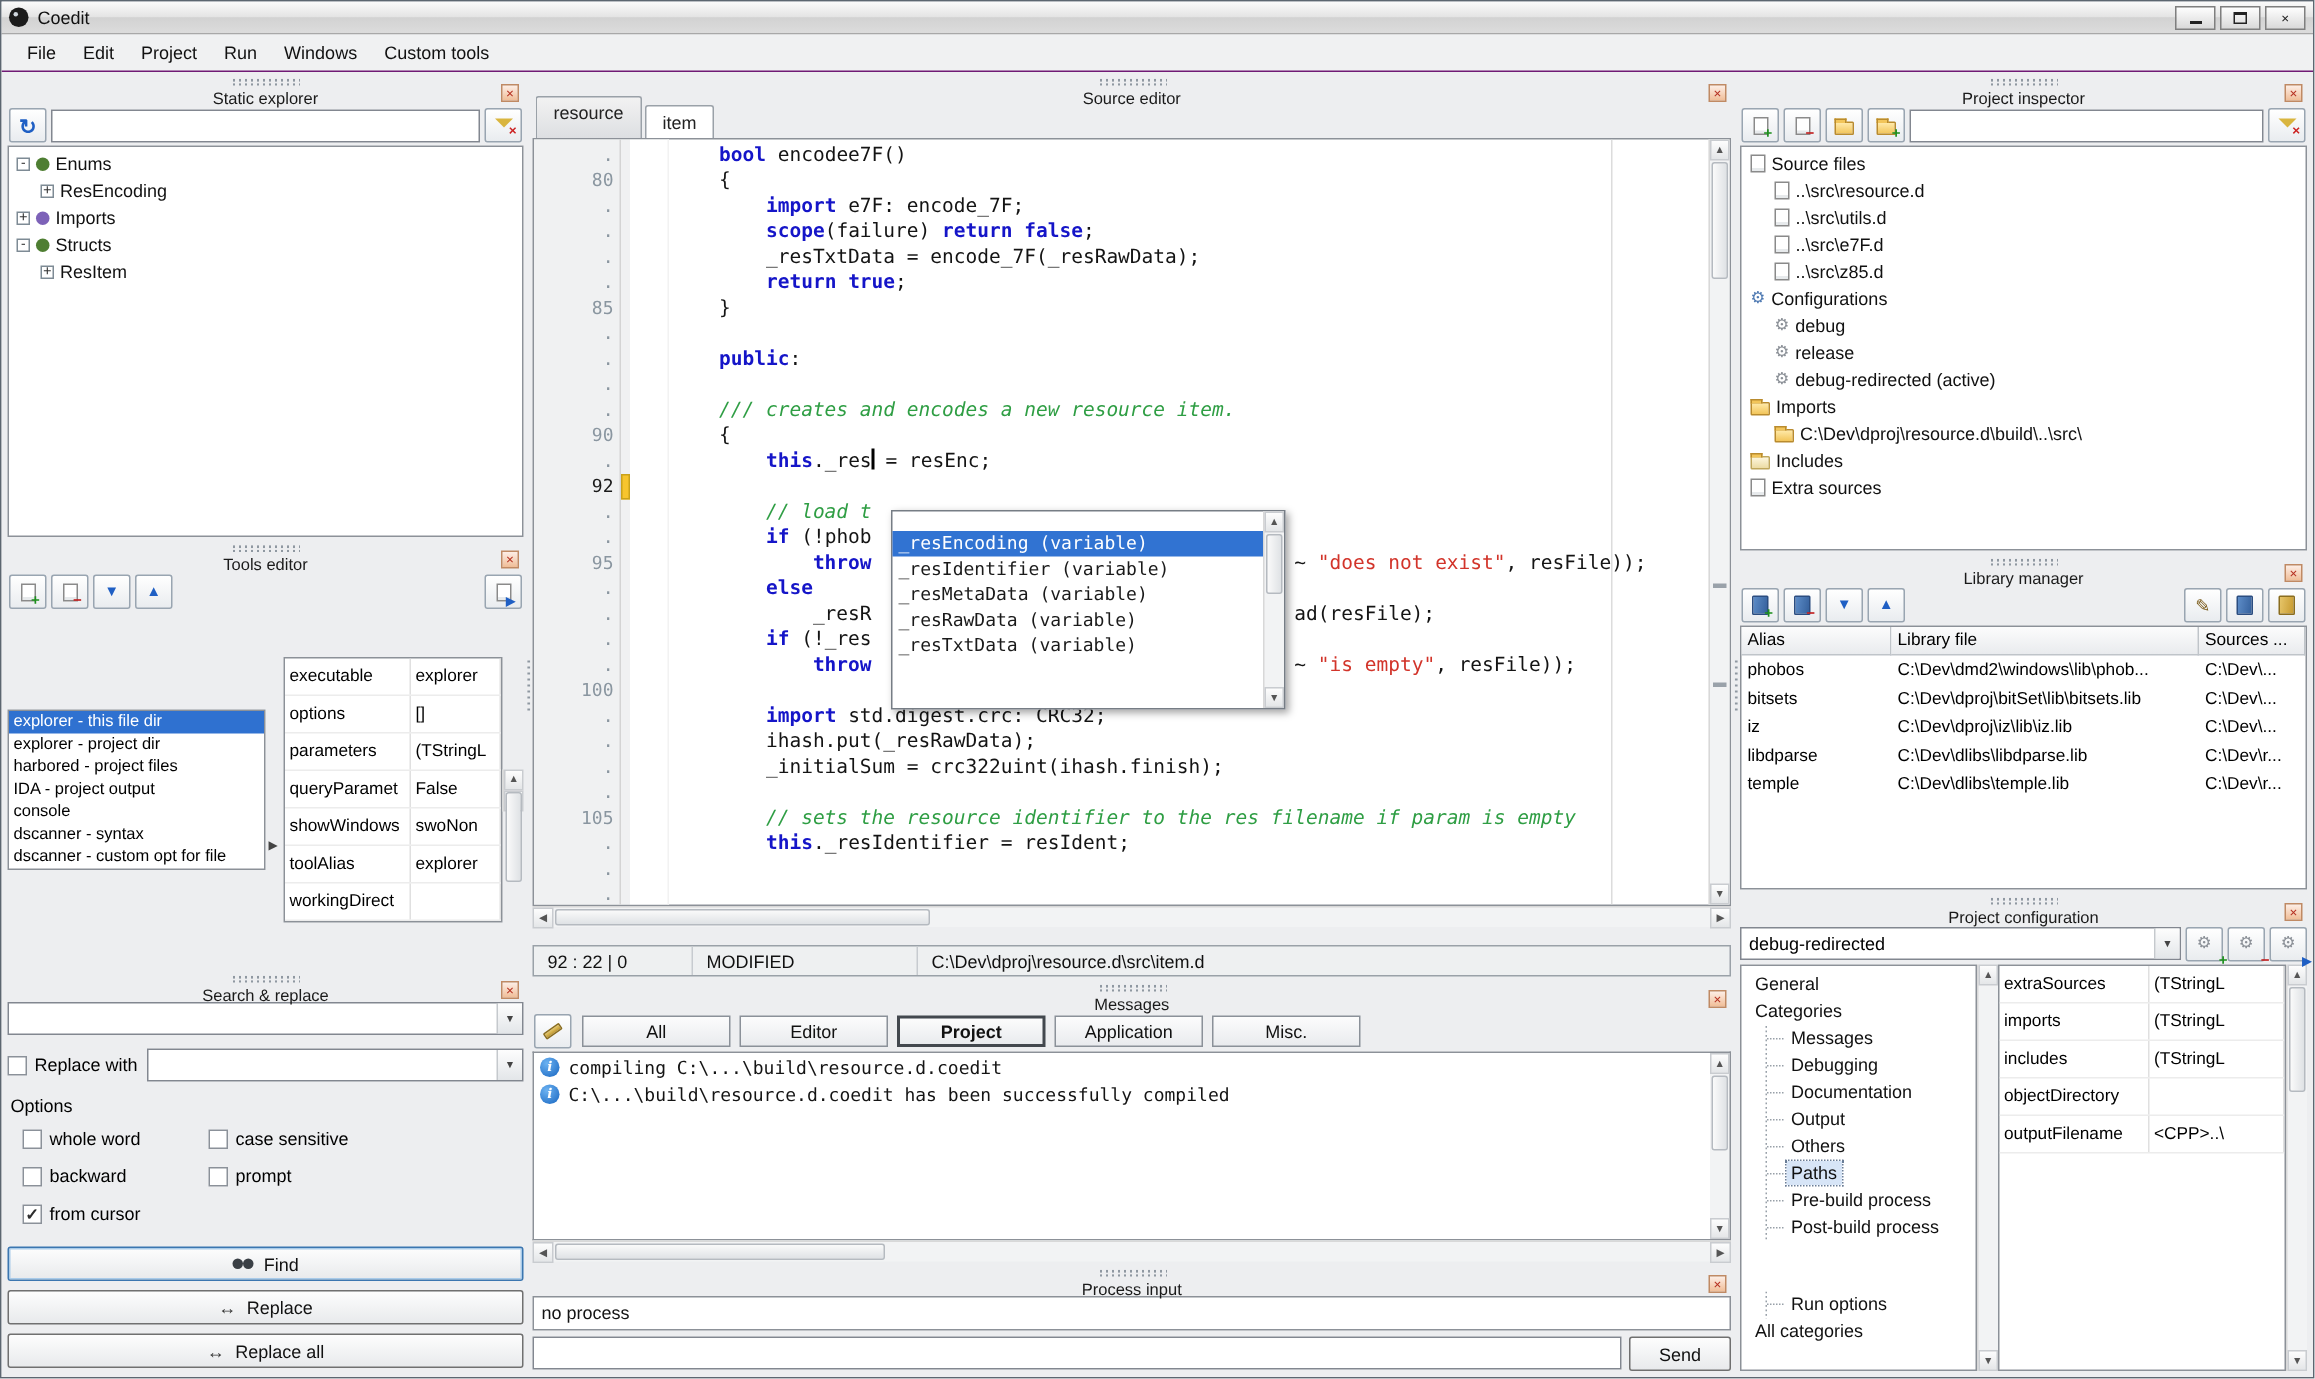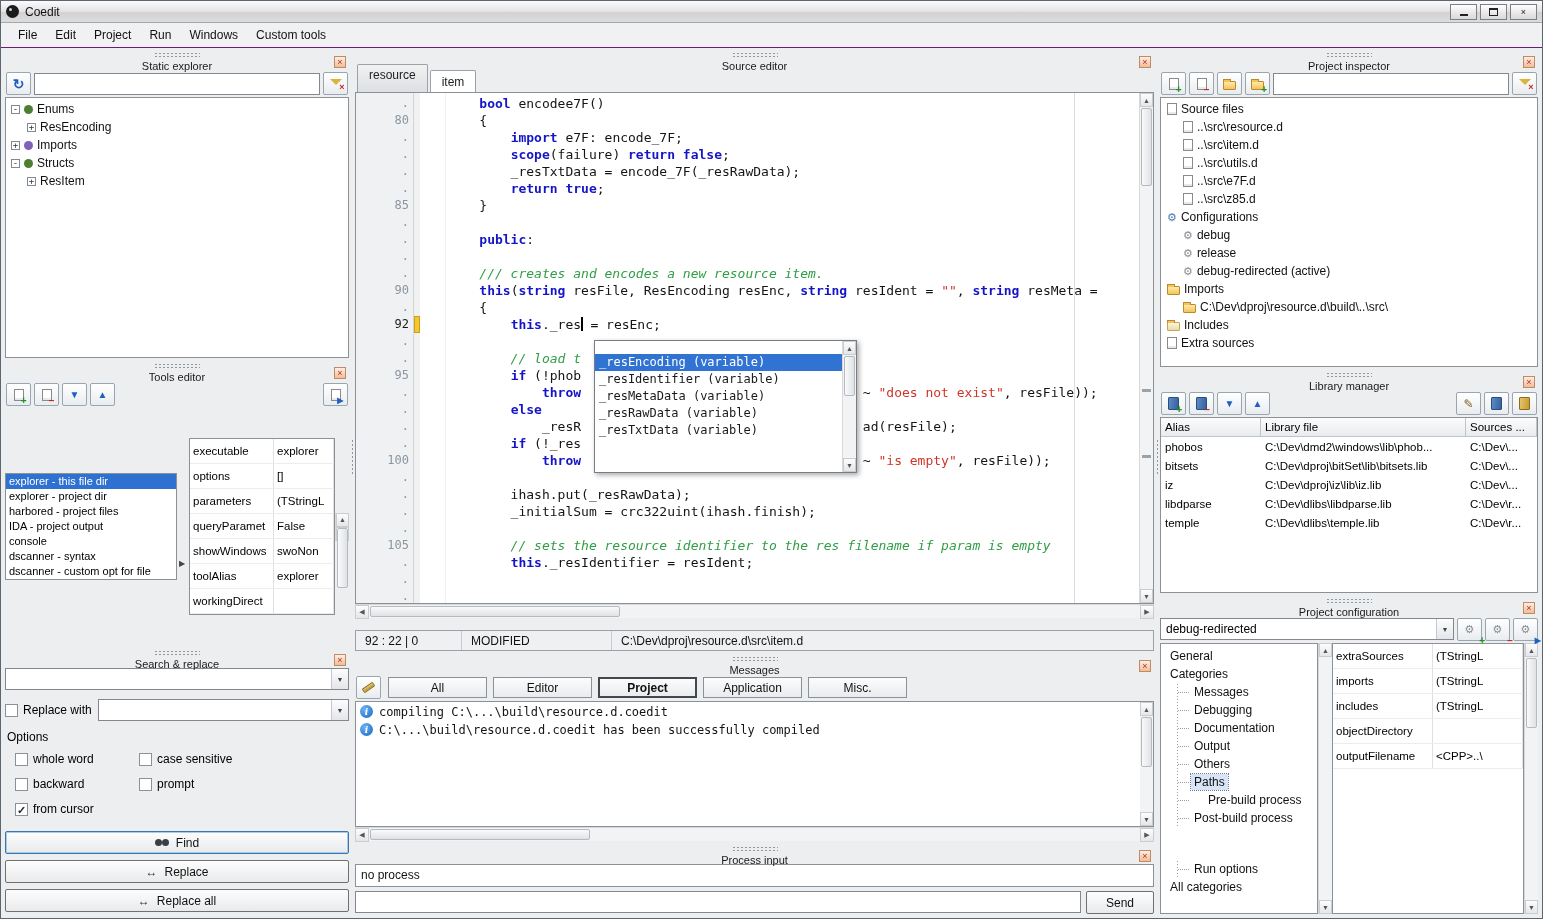--- a/index.html
+++ b/index.html
@@ -460,32 +460,32 @@
               <div class="cl"><span class="tp">    {</span></div>
               <div class="cl"><span class="tp">        </span><span class="tk">import</span><span class="tp"> e7F: encode_7F;</span></div>
               <div class="cl"><span class="tp">        </span><span class="tk">scope</span><span class="tp">(failure) </span><span class="tk">return</span><span class="tp"> </span><span class="tk">false</span><span class="tp">;</span></div>
               <div class="cl"><span class="tp">        _resTxtData = encode_7F(_resRawData);</span></div>
               <div class="cl"><span class="tp">        </span><span class="tk">return</span><span class="tp"> </span><span class="tk">true</span><span class="tp">;</span></div>
               <div class="cl"><span class="tp">    }</span></div>
               <div class="cl"></div>
               <div class="cl"><span class="tp">    </span><span class="tk">public</span><span class="tp">:</span></div>
               <div class="cl"></div>
               <div class="cl"><span class="tc">    /// creates and encodes a new resource item.</span></div>
-              <div class="cl"><span class="tp">    </span><span class="tk">this</span><span class="tp">(</span><span class="tk">string</span><span class="tp"> resFile, ResEncoding resEnc, </span><span class="tk">string</span><span class="tp"> resIdent = </span><span class="ts">""</span><span class="tp">, </span><span class="tk">string</span><span class="tp"> resMeta = </span></div>
               <div class="cl"><span class="tp">    {</span></div>
               <div class="cl"><span class="tp">        </span><span class="tk">this</span><span class="tp">._res</span><span class="caret"></span><span class="tp"> = resEnc;</span></div>
               <div class="cl"></div>
               <div class="cl"><span class="tc">        // load t</span></div>
               <div class="cl"><span class="tp">        </span><span class="tk">if</span><span class="tp"> (!phob</span></div>
               <div class="cl"><span class="tp">            </span><span class="tk">throw</span><span class="tp">                                    ~ </span><span class="ts">"does not exist"</span><span class="tp">, resFile));</span></div>
               <div class="cl"><span class="tp">        </span><span class="tk">else</span></div>
               <div class="cl"><span class="tp">            _resR                                    ad(resFile);</span></div>
               <div class="cl"><span class="tp">        </span><span class="tk">if</span><span class="tp"> (!_res</span></div>
               <div class="cl"><span class="tp">            </span><span class="tk">throw</span><span class="tp">                                    ~ </span><span class="ts">"is empty"</span><span class="tp">, resFile));</span></div>
               <div class="cl"></div>
+              <div class="cl"><span class="tp">        </span><span class="tk">import</span><span class="tp"> std.digest.crc: CRC32;</span></div>
               <div class="cl"><span class="tp">        ihash.put(_resRawData);</span></div>
               <div class="cl"><span class="tp">        _initialSum = crc322uint(ihash.finish);</span></div>
               <div class="cl"></div>
               <div class="cl"><span class="tc">        // sets the resource identifier to the res filename if param is empty</span></div>
               <div class="cl"><span class="tp">        </span><span class="tk">this</span><span class="tp">._resIdentifier = resIdent;</span></div>
             </div>
           <div class="vsb">
             <div class="sbtn">▲</div>
             <div class="strack">
               <div class="sthumb" style="top:1px;height:78px"></div>
@@ -624,24 +624,20 @@
             <div class="trow" style="padding-left: 6px;">
               <span class="i-page"></span>
               <span>Source files</span>
             </div>
             <div class="trow" style="padding-left: 22px;">
               <span class="i-page"></span>
               <span>..\src\resource.d</span>
             </div>
             <div class="trow" style="padding-left: 22px;">
               <span class="i-page"></span>
-              <span>..\src\item.d</span>
-            </div>
-            <div class="trow" style="padding-left: 22px;">
-              <span class="i-page"></span>
               <span>..\src\utils.d</span>
             </div>
             <div class="trow" style="padding-left: 22px;">
               <span class="i-page"></span>
               <span>..\src\e7F.d</span>
             </div>
             <div class="trow" style="padding-left: 22px;">
               <span class="i-page"></span>
               <span>..\src\z85.d</span>
             </div>
@@ -797,21 +793,21 @@
                 <span class="clab">Output</span>
               </div>
               <div class="crow2" style="padding-left: 10px;">
                 <span class="tline"></span>
                 <span class="clab">Others</span>
               </div>
               <div class="crow2 sel" style="padding-left: 10px;">
                 <span class="tline"></span>
                 <span class="clab">Paths</span>
               </div>
-              <div class="crow2" style="padding-left: 10px; gap: 14px;">
+              <div class="crow2" style="padding-left: 10px;">
                 <span class="tline"></span>
                 <span class="clab">Pre-build process</span>
               </div>
               <div class="crow2" style="padding-left: 10px;">
                 <span class="tline"></span>
                 <span class="clab">Post-build process</span>
               </div>
               <div class="crow2" style="padding-left: 10px; margin-top: 33px;">
                 <span class="tline"></span>
                 <span class="clab">Run options</span>

